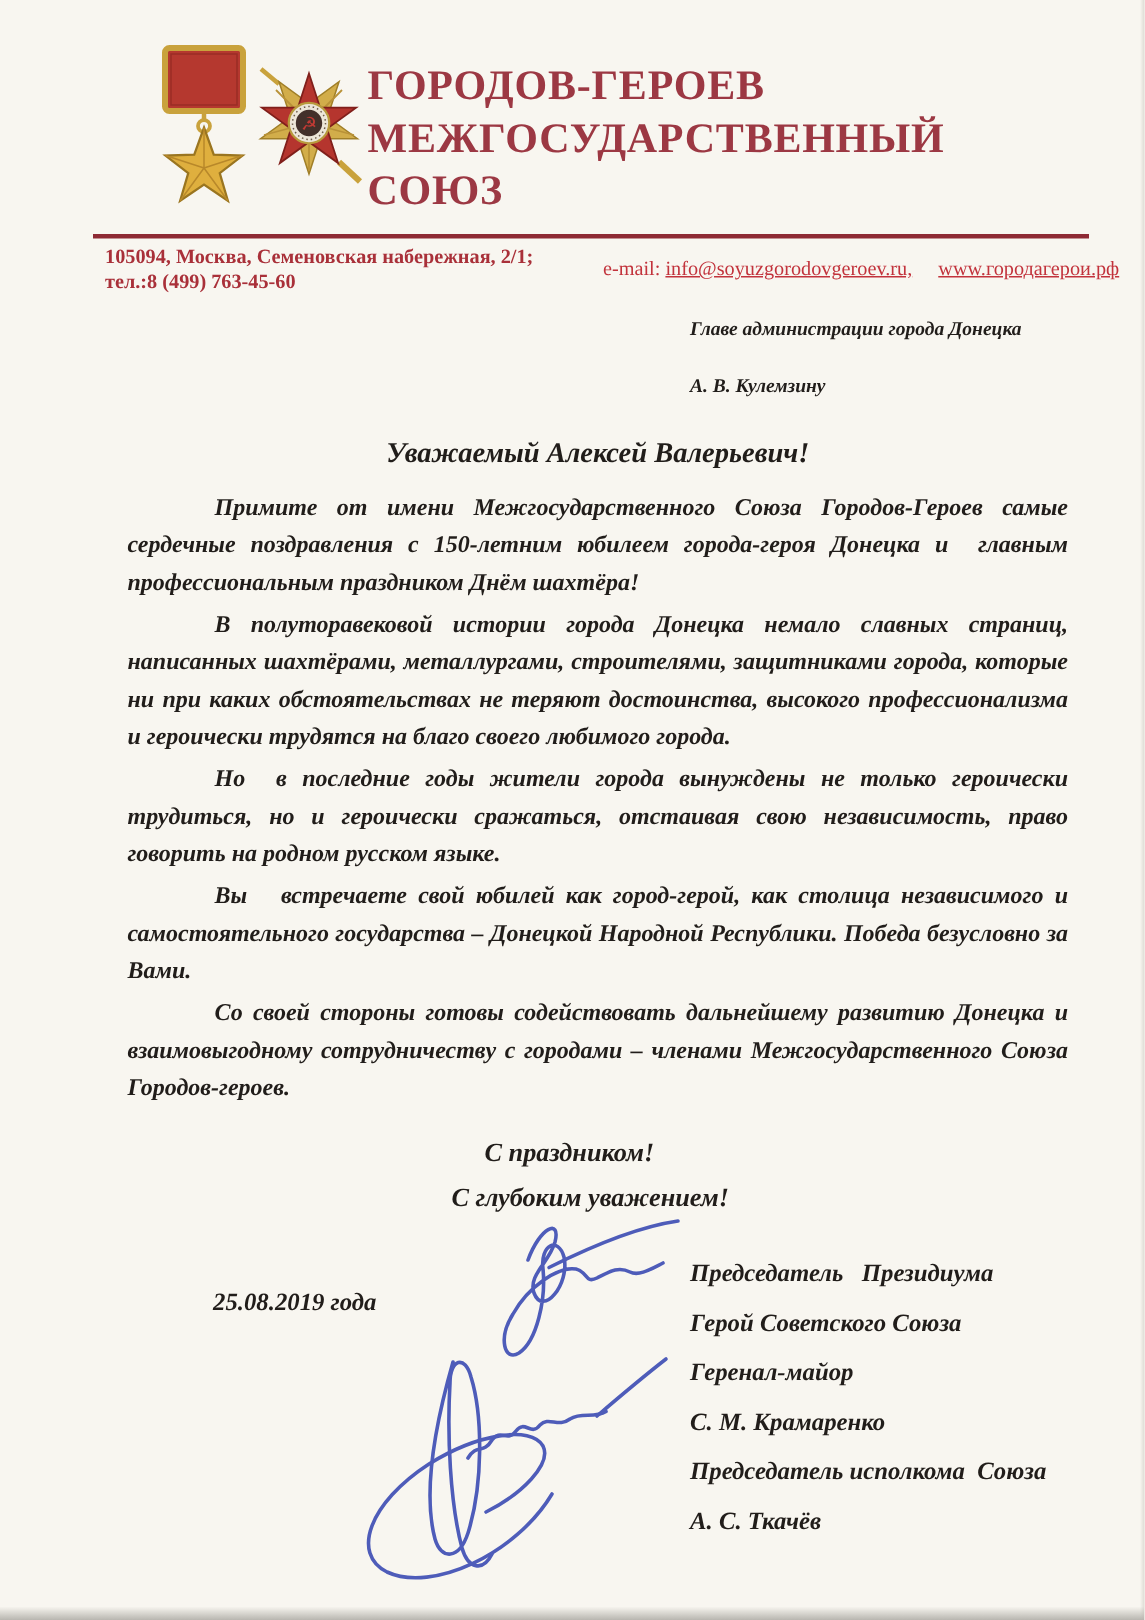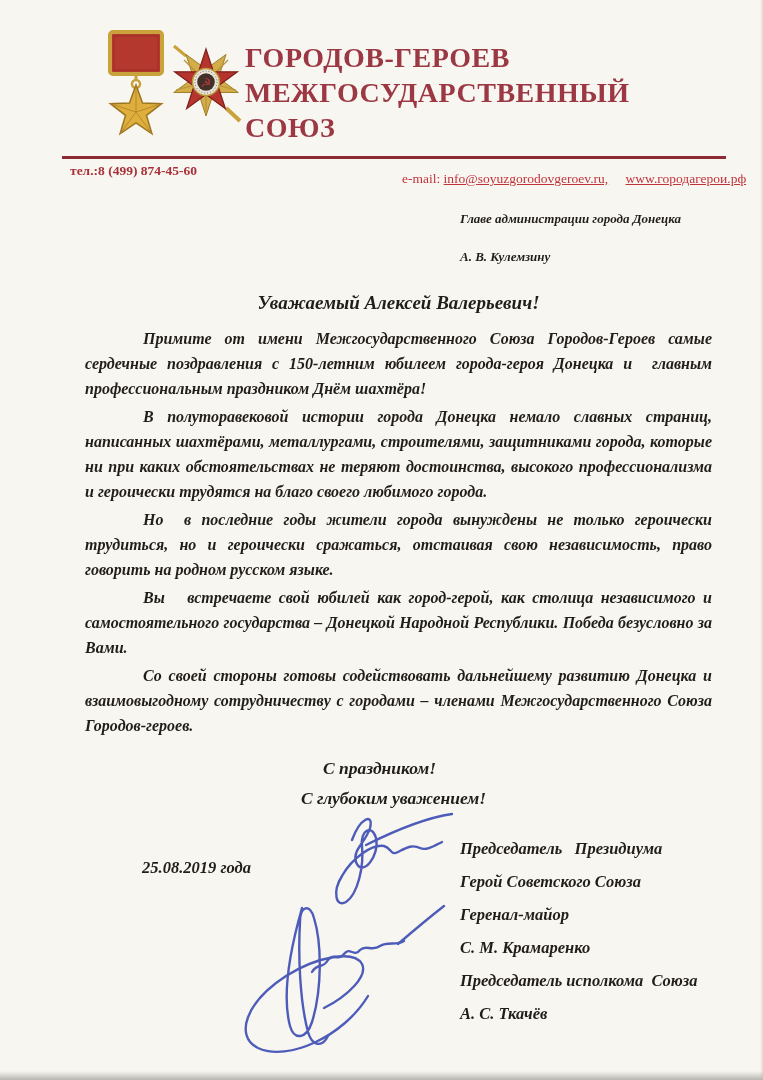--- a/index.html
+++ b/index.html
@@ -81,21 +81,22 @@
   </svg>
 
   <div class="org-title">
     <div>ГОРОДОВ-ГЕРОЕВ</div>
     <div>МЕЖГОСУДАРСТВЕННЫЙ СОЮЗ</div>
   </div>
 
   <div class="red-rule"></div>
 
   <div class="address">
-    <div>тел.:8 (499) 874-45-60</div>
+    <div>105094, Москва, Семеновская набережная, 2/1;</div>
+    <div>тел.:8 (499) 763-45-60</div>
   </div>
   <div class="email-line">
     <span>e-mail:</span>
     <span class="lnk">info@soyuzgorodovgeroev.ru,</span><span class="gap"></span>
     <span class="lnk">www.городагерои.рф</span>
   </div>
 
   <div class="recipient scr">
     <div>Главе администрации города Донецка</div>
     <div>А. В. Кулемзину</div>

